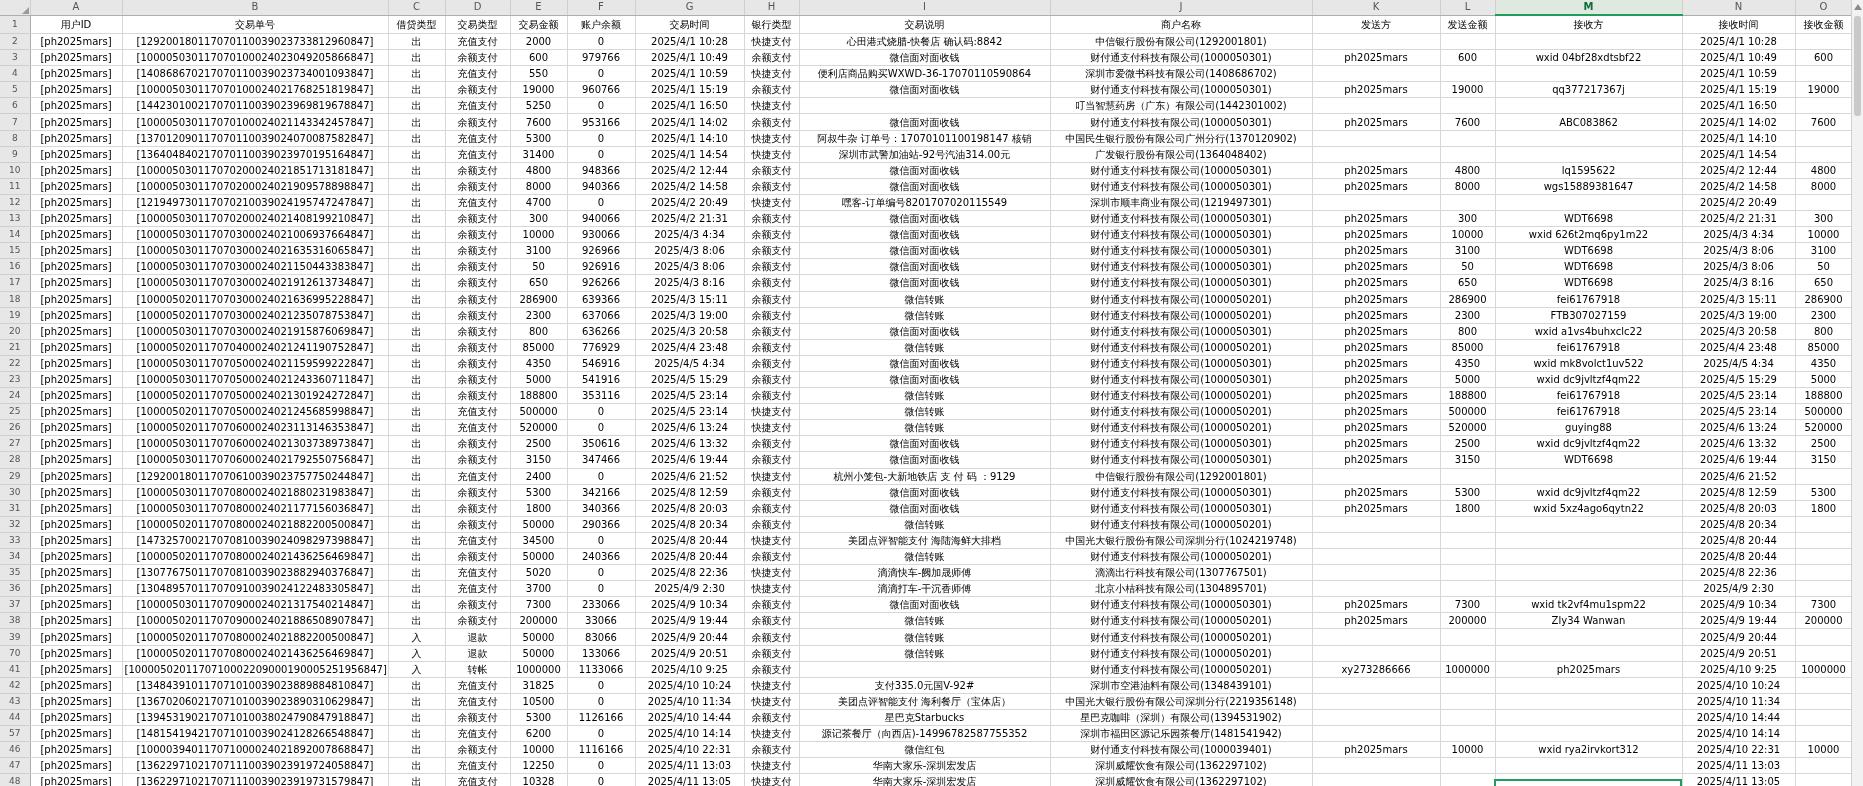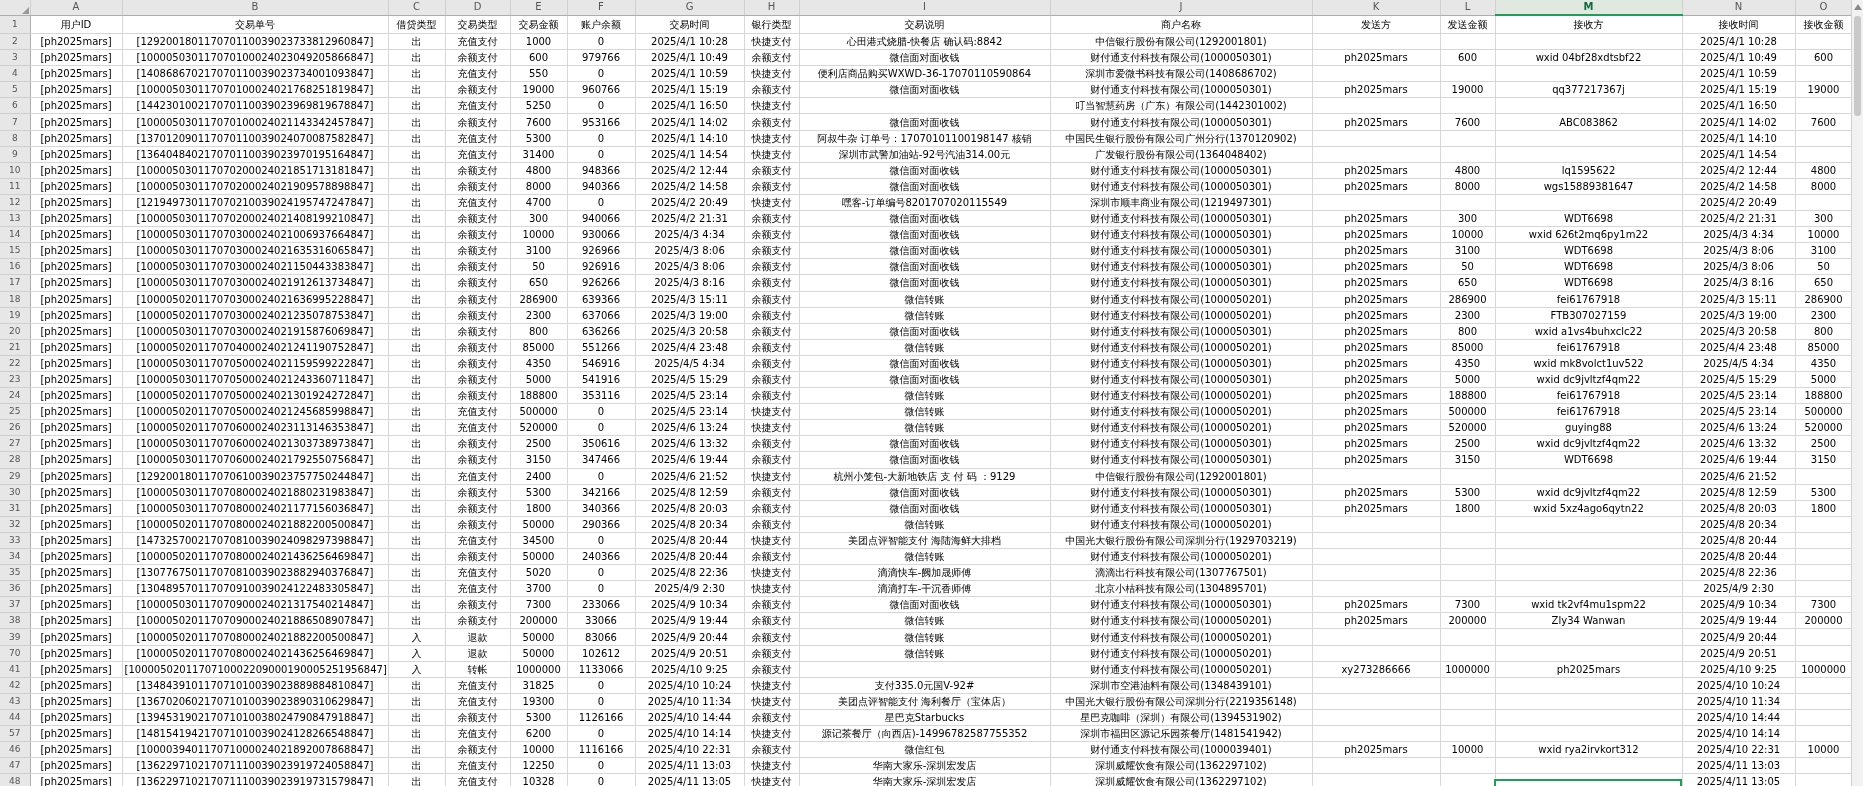--- a/index.html
+++ b/index.html
@@ -89,21 +89,21 @@
           <td>接收方</td>
           <td>接收时间</td>
           <td>接收金额</td>
         </tr>
         <tr>
           <td class="gutter">2</td>
           <td>[ph2025mars]</td>
           <td>[129200180117070110039023733812960847]</td>
           <td>出</td>
           <td>充值支付</td>
-          <td>1000</td>
+          <td>2000</td>
           <td>0</td>
           <td>2025/4/1 10:28</td>
           <td>快捷支付</td>
           <td>心田港式烧腊-快餐店 确认码:8842</td>
           <td>中信银行股份有限公司(1292001801)</td>
           <td></td>
           <td></td>
           <td></td>
           <td>2025/4/1 10:28</td>
           <td></td>
@@ -432,21 +432,21 @@
           <td>2025/4/3 20:58</td>
           <td>800</td>
         </tr>
         <tr>
           <td class="gutter">21</td>
           <td>[ph2025mars]</td>
           <td>[100005020117070400024021241190752847]</td>
           <td>出</td>
           <td>余额支付</td>
           <td>85000</td>
-          <td>551266</td>
+          <td>776929</td>
           <td>2025/4/4 23:48</td>
           <td>余额支付</td>
           <td>微信转账</td>
           <td>财付通支付科技有限公司(1000050201)</td>
           <td>ph2025mars</td>
           <td>85000</td>
           <td>fei61767918</td>
           <td>2025/4/4 23:48</td>
           <td>85000</td>
         </tr>
@@ -652,21 +652,21 @@
           <td class="gutter">33</td>
           <td>[ph2025mars]</td>
           <td>[147325700217070810039024098297398847]</td>
           <td>出</td>
           <td>充值支付</td>
           <td>34500</td>
           <td>0</td>
           <td>2025/4/8 20:44</td>
           <td>快捷支付</td>
           <td>美团点评智能支付 海陆海鲜大排档</td>
-          <td>中国光大银行股份有限公司深圳分行(1929703219)</td>
+          <td>中国光大银行股份有限公司深圳分行(1024219748)</td>
           <td></td>
           <td></td>
           <td></td>
           <td>2025/4/8 20:44</td>
           <td></td>
         </tr>
         <tr>
           <td class="gutter">34</td>
           <td>[ph2025mars]</td>
           <td>[100005020117070800024021436256469847]</td>
@@ -774,21 +774,21 @@
           <td>2025/4/9 20:44</td>
           <td></td>
         </tr>
         <tr>
           <td class="gutter">70</td>
           <td>[ph2025mars]</td>
           <td>[100005020117070800024021436256469847]</td>
           <td>入</td>
           <td>退款</td>
           <td>50000</td>
-          <td>102612</td>
+          <td>133066</td>
           <td>2025/4/9 20:51</td>
           <td>余额支付</td>
           <td>微信转账</td>
           <td>财付通支付科技有限公司(1000050201)</td>
           <td></td>
           <td></td>
           <td></td>
           <td>2025/4/9 20:51</td>
           <td></td>
         </tr>
@@ -827,21 +827,21 @@
           <td></td>
           <td>2025/4/10 10:24</td>
           <td></td>
         </tr>
         <tr>
           <td class="gutter">43</td>
           <td>[ph2025mars]</td>
           <td>[136702060217071010039023890310629847]</td>
           <td>出</td>
           <td>充值支付</td>
-          <td>19300</td>
+          <td>10500</td>
           <td>0</td>
           <td>2025/4/10 11:34</td>
           <td>快捷支付</td>
           <td>美团点评智能支付 海利餐厅（宝体店）</td>
           <td>中国光大银行股份有限公司深圳分行(2219356148)</td>
           <td></td>
           <td></td>
           <td></td>
           <td>2025/4/10 11:34</td>
           <td></td>

